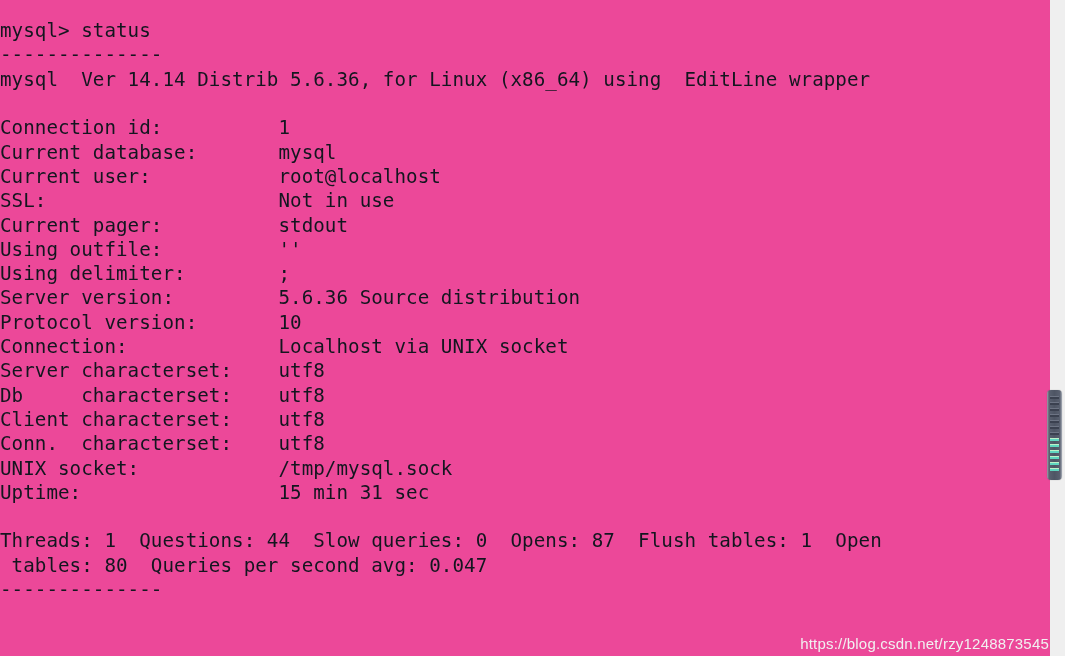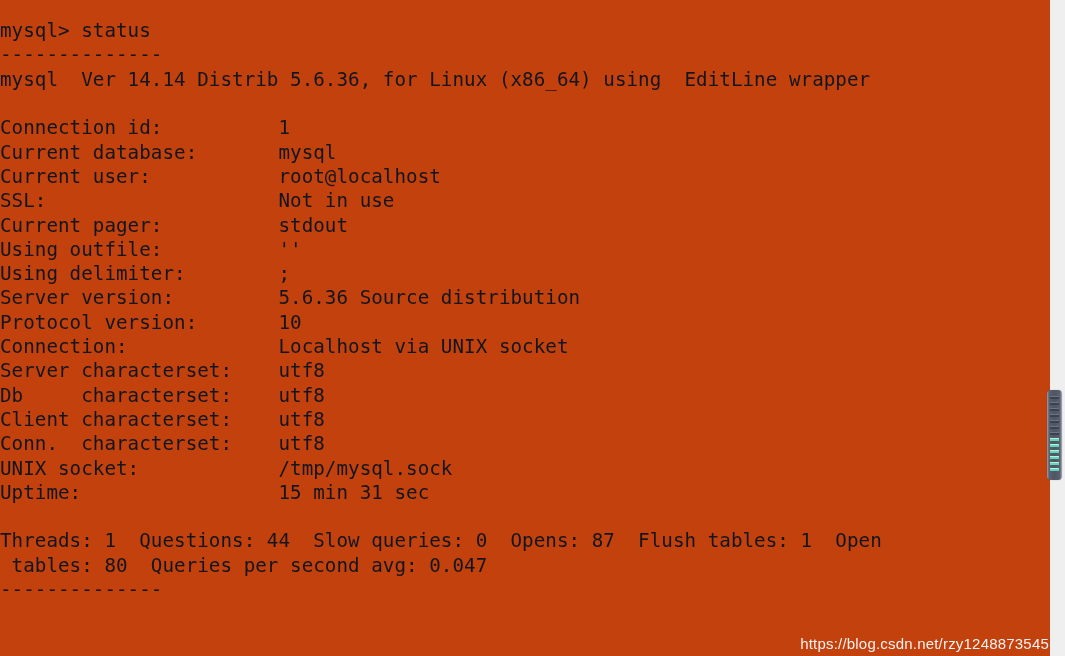--- a/index.html
+++ b/index.html
@@ -12,21 +12,21 @@
     width: 1065px;
     height: 656px;
     overflow: hidden;
     font-family: "DejaVu Sans Mono", "Liberation Mono", monospace;
   }
 
   #screen {
     position: relative;
     width: 1065px;
     height: 656px;
-    background: #c2410c;
+    background: #ec4899;
     overflow: hidden;
   }
 
   
   #gutter-strip {
     position: absolute;
     top: 0;
     right: 0;
     width: 15px;
     height: 656px;

